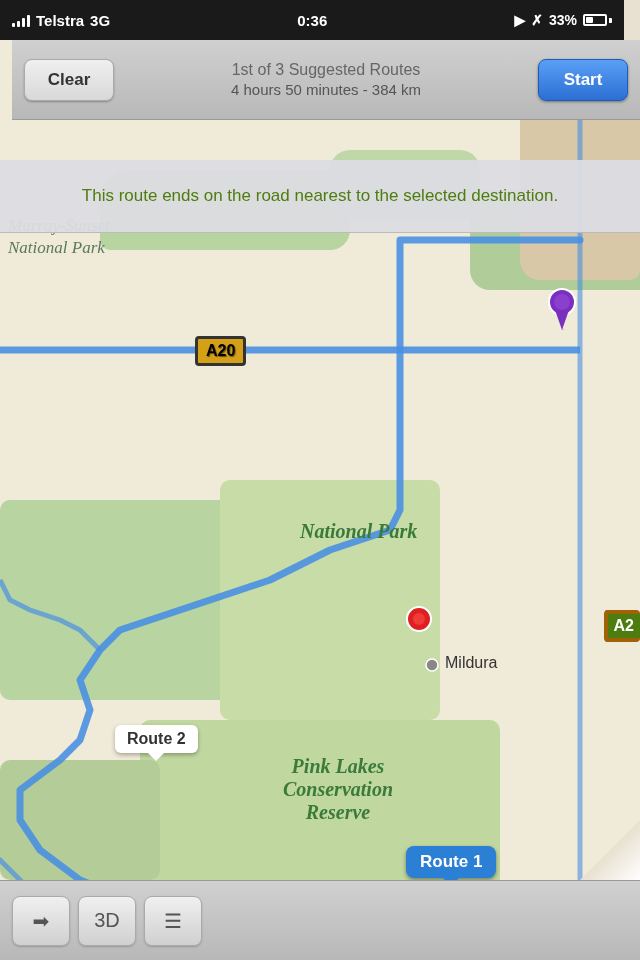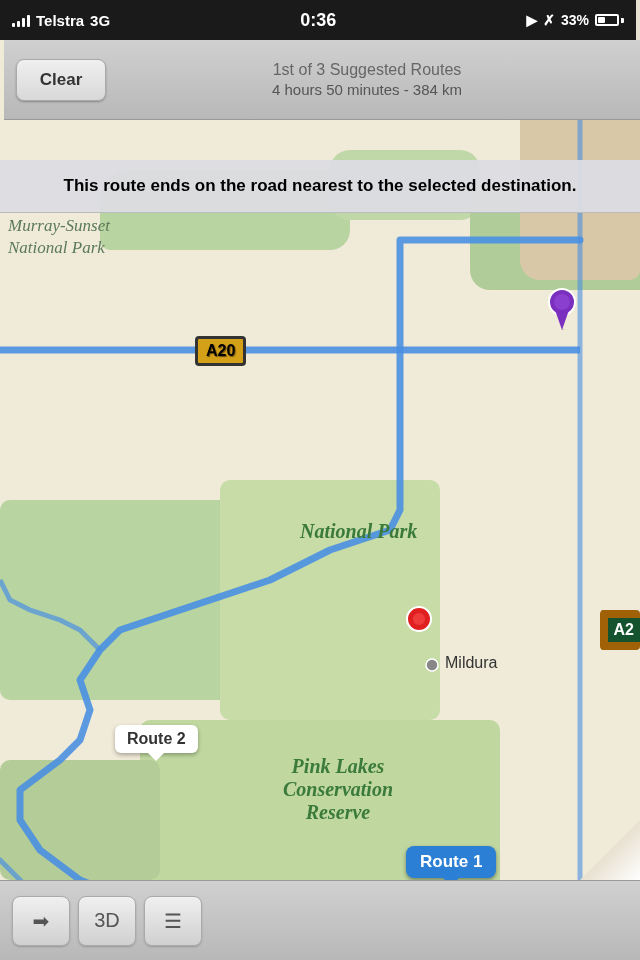--- a/index.html
+++ b/index.html
@@ -8,21 +8,21 @@
       height: 960px;
       overflow: hidden;
       font-family: -apple-system, 'Helvetica Neue', Arial, sans-serif;
       position: relative;
       background: #e8e0d0;
     }
 
     
     #status-bar {
       position: absolute;
-      top: 0; left: 0; right: 4px;
+      top: 0; left: 0; right: 16px;
       height: 40px;
       background: #1a1a1a;
       display: flex;
       align-items: center;
       justify-content: space-between;
       padding: 0 12px;
       z-index: 100;
     }
     .status-left {
       display: flex;
@@ -38,21 +38,21 @@
       gap: 2px;
       height: 14px;
     }
     .signal-bars span {
       background: white;
       width: 3px;
       border-radius: 1px;
     }
     .status-center {
       color: white;
-      font-size: 18px;
+      font-size: 15px;
       font-weight: 600;
     }
     .status-right {
       display: flex;
       align-items: center;
       gap: 6px;
       color: white;
       font-size: 14px;
       font-weight: 600;
     }
@@ -78,21 +78,21 @@
     .battery-tip {
       width: 3px;
       height: 5px;
       background: white;
       border-radius: 0 1px 1px 0;
     }
 
     
     #nav-bar {
       position: absolute;
-      top: 40px; left: 4px; right: 0;
+      top: 40px; left: 12px; right: 0;
       height: 80px;
       background: linear-gradient(to bottom, #d0d0d0, #b8b8b8);
       border-bottom: 1px solid #999;
       display: flex;
       align-items: center;
       justify-content: space-between;
       padding: 0 12px;
       z-index: 100;
     }
     .clear-btn {
@@ -136,25 +136,25 @@
       min-width: 90px;
       text-align: center;
       box-shadow: 0 1px 3px rgba(0,0,0,0.4);
     }
 
     
     #info-banner {
       position: absolute;
       top: 120px; left: 0; right: 0;
       background: rgba(220,220,225,0.95);
-      padding: 14px 20px;
+      padding: 24px 20px;
       text-align: center;
       font-size: 17px;
-      color: #000000;
-      font-weight: 700;
+      color: #4d7c0f;
+      font-weight: 400;
       line-height: 1.4;
       border-bottom: 1px solid #bbb;
       z-index: 90;
     }
 
     
     #map {
       position: absolute;
       top: 40px; left: 0; right: 0; bottom: 0;
       overflow: hidden;
@@ -303,22 +303,22 @@
       font-family: Georgia, serif;
       font-style: italic;
       color: #5a7a5a;
       font-size: 17px;
       line-height: 1.3;
     }
 
     
     .road-sign-partial {
       position: absolute;
-      background: #14532d;
-      border: 8px solid #a16207;
+      background: #4d7c0f;
+      border: 4px solid #a16207;
       border-radius: 4px;
       padding: 3px 6px;
       font-size: 16px;
       font-weight: 800;
       color: white;
       overflow: hidden;
     }
   </style>
 </head>
 <body>
@@ -347,20 +347,21 @@
     </div>
   </div>
 </div>
 
 <div id="nav-bar">
   <button class="clear-btn">Clear</button>
   <div class="nav-center">
     <div class="nav-title">1st of 3 Suggested Routes</div>
     <div class="nav-subtitle">4 hours 50 minutes - 384 km</div>
   </div>
+  <button class="start-btn">Start</button>
 </div>
 
 <div id="map">
 
   <div class="map-bg"></div>
 
   <div class="park-area" style="background:#b8d4a0; top:130px; left:100px; width:250px; height:80px; border-radius:30px 20px 20px 10px;"></div>
   <div class="park-area" style="background:#c0d8a8; top:110px; left:330px; width:150px; height:70px; border-radius:20px;"></div>
   <div class="park-area" style="background:#b0cc98; top:150px; left:470px; width:170px; height:100px; border-radius:10px 0 0 20px;"></div>
 

